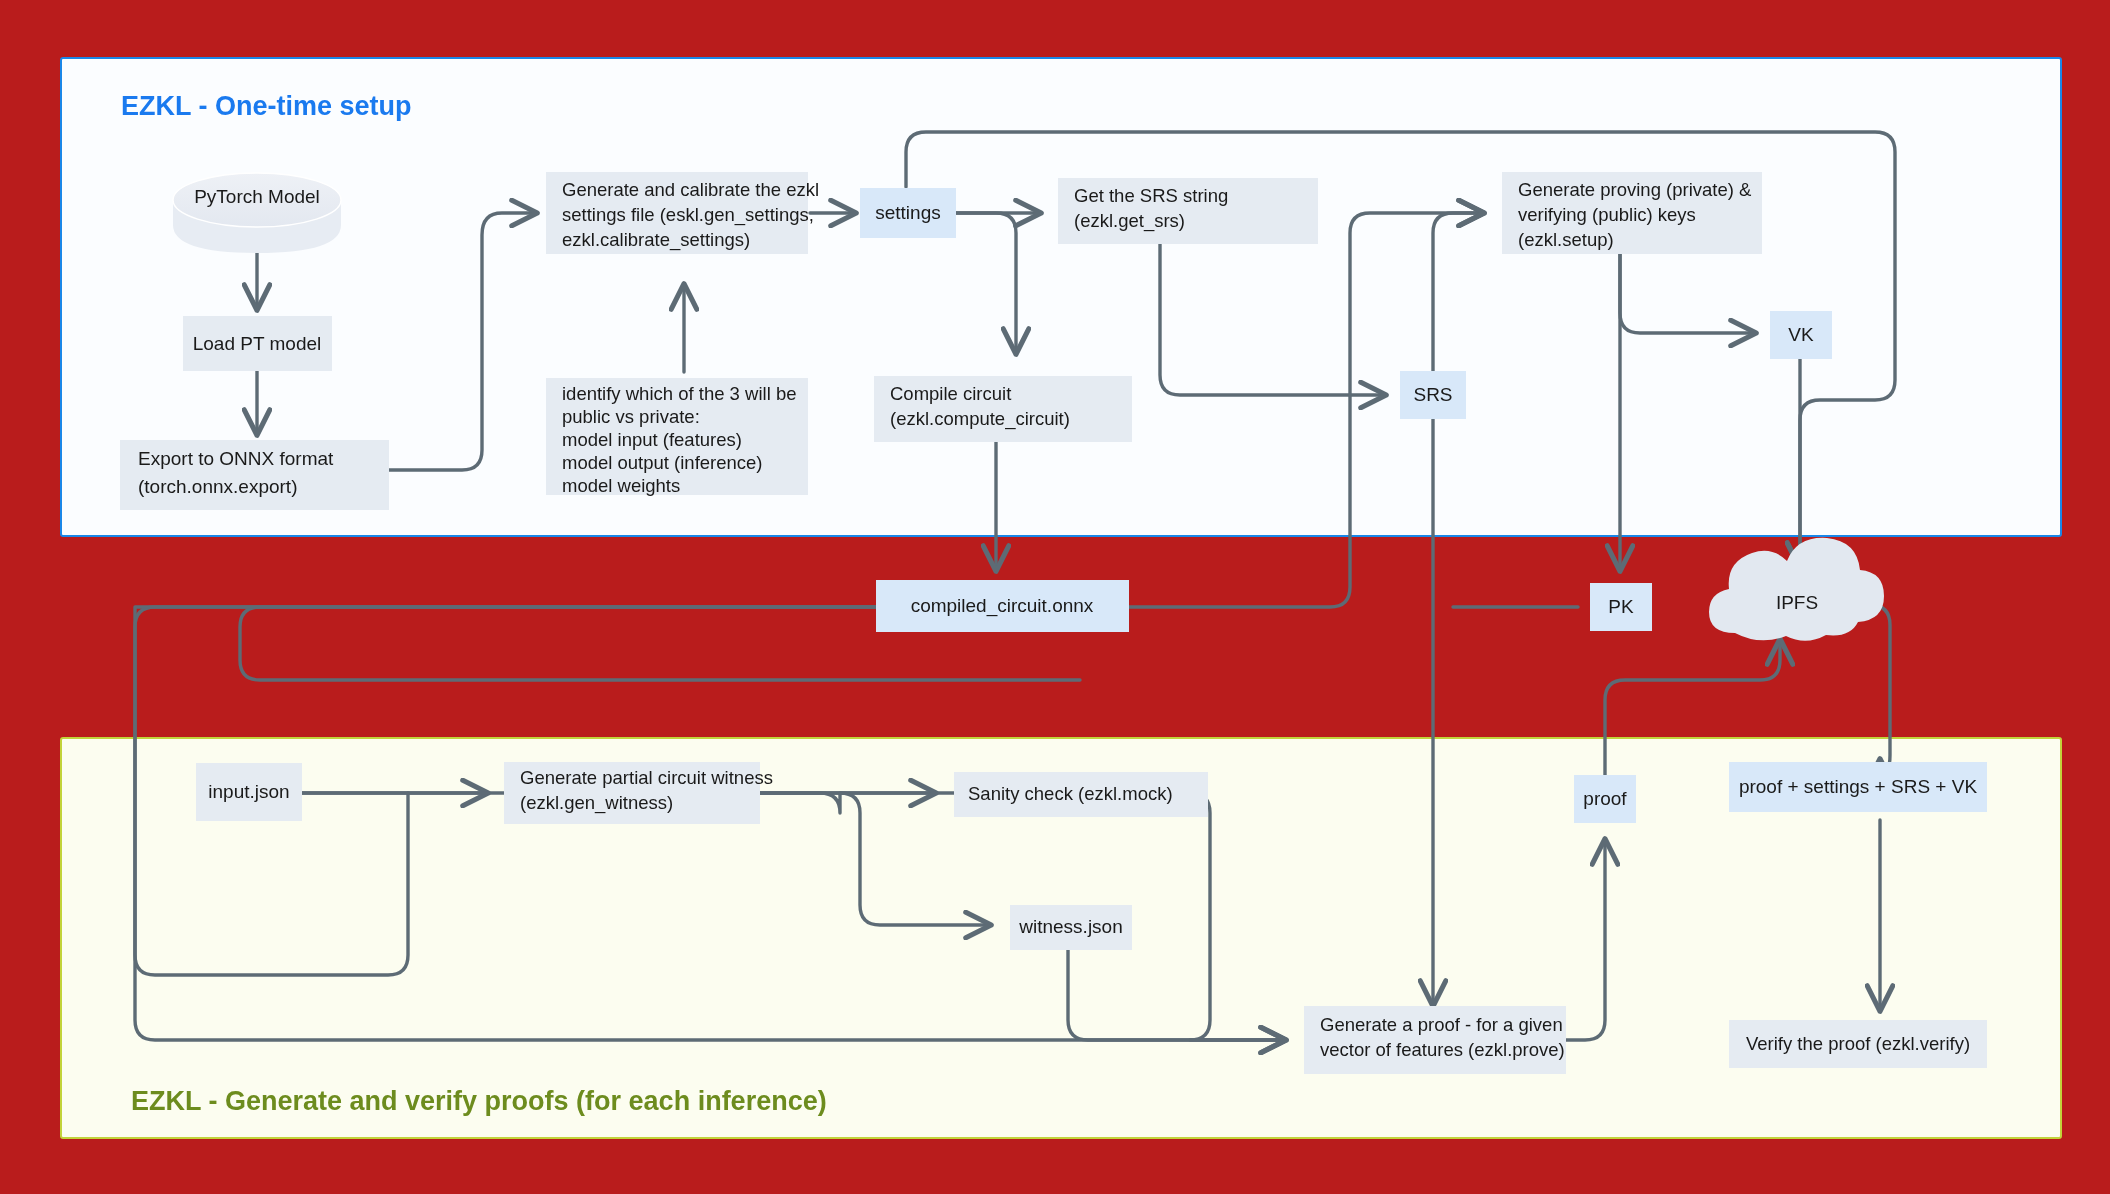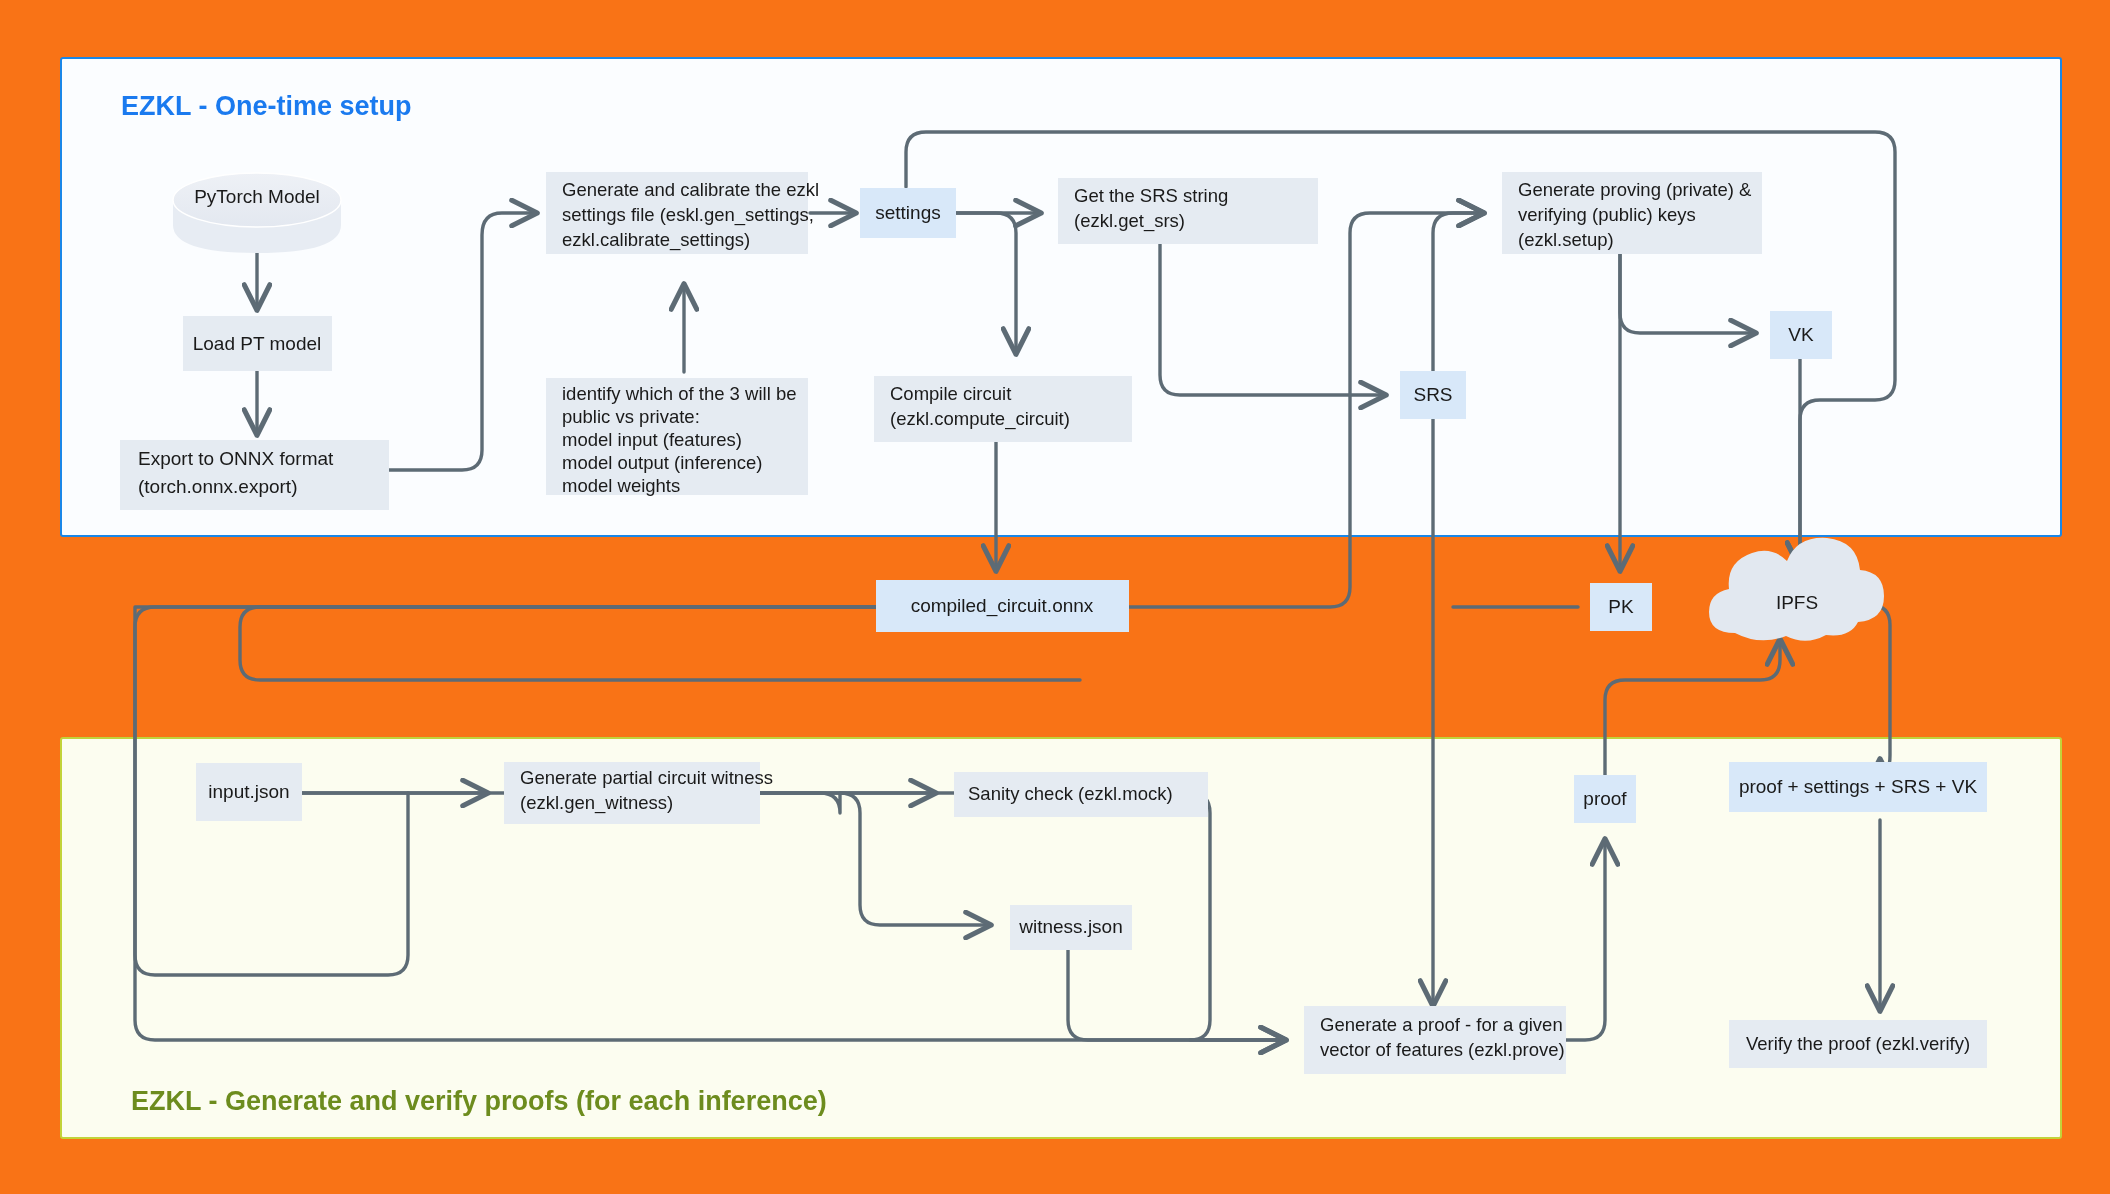--- a/index.html
+++ b/index.html
@@ -4,21 +4,21 @@
 <style>
   html,body{margin:0;padding:0;background:#ffffff;}
   body{
     font-family:"Liberation Sans", sans-serif;
     -webkit-font-smoothing:antialiased;
   }
   #stage{
     position:relative;
     width:2110px;
     height:1194px;
-    background:#f97316;
+    background:#b91c1c;
     overflow:hidden;
   }
   svg#diagram{position:absolute;left:0;top:0;width:2110px;height:1194px;}
 
   .panel-title{font-weight:bold;}
   text{font-family:"Liberation Sans", sans-serif;}
 </style>
 </head>
 <body>
 

